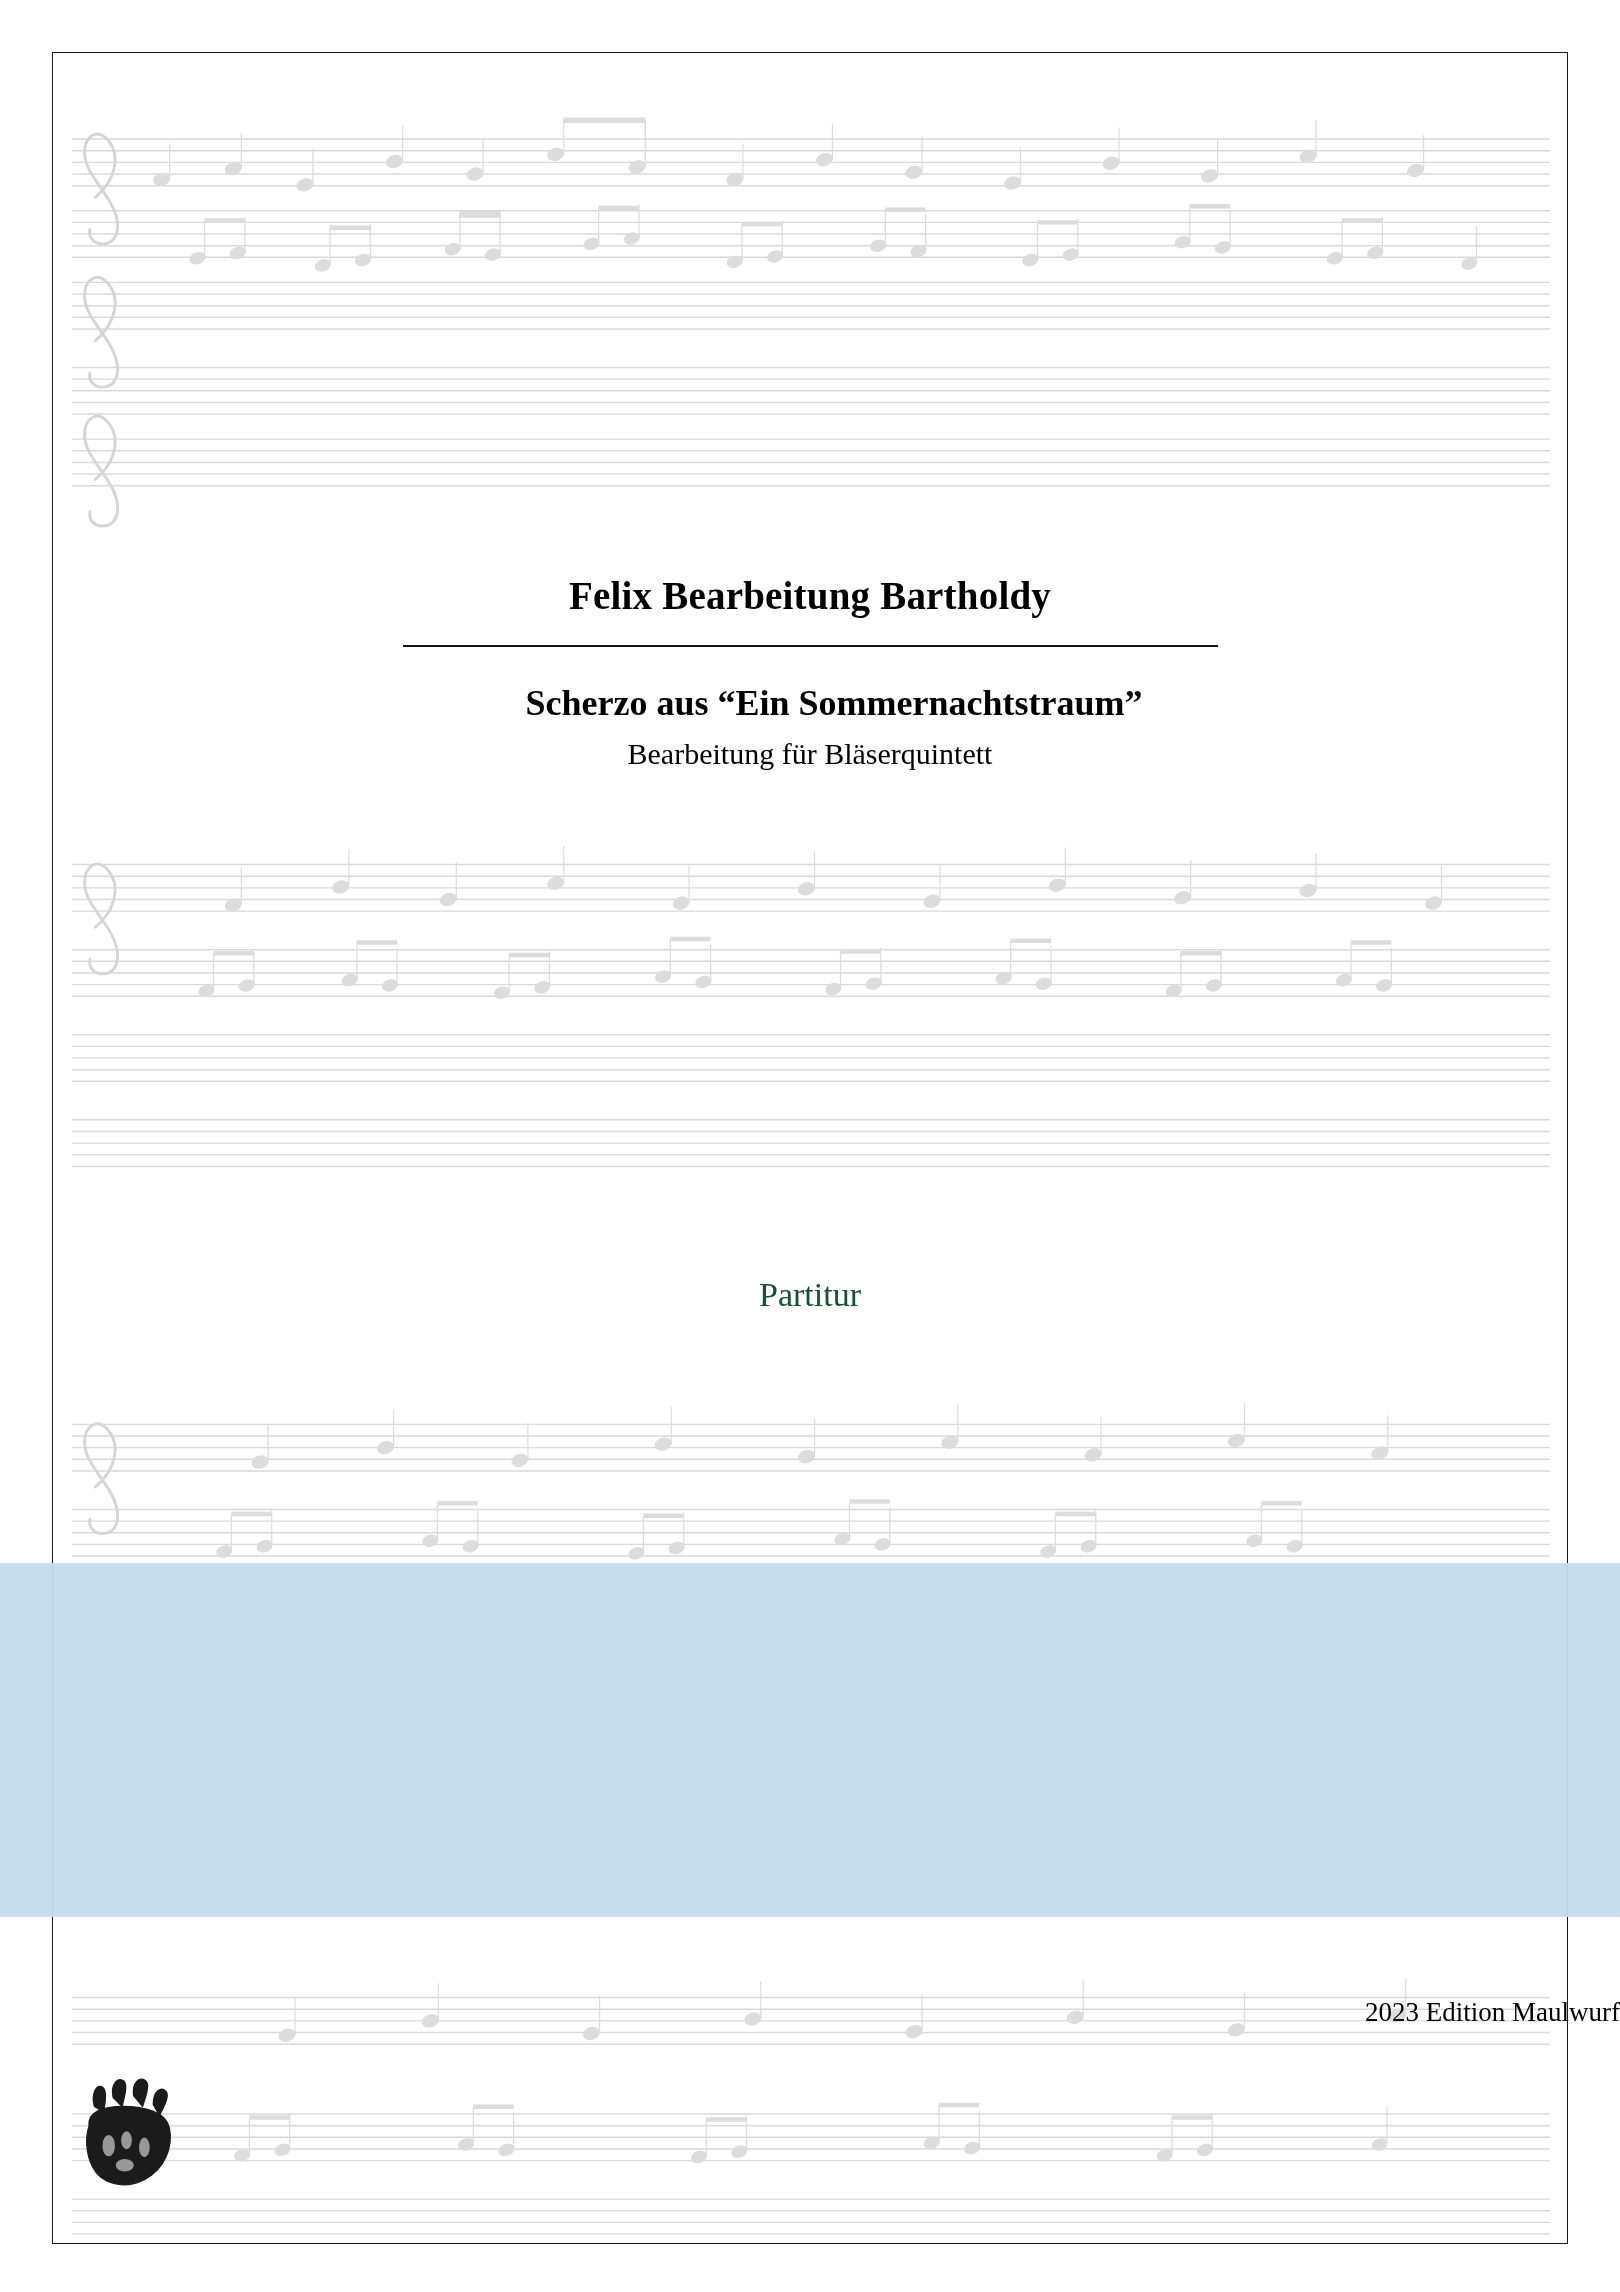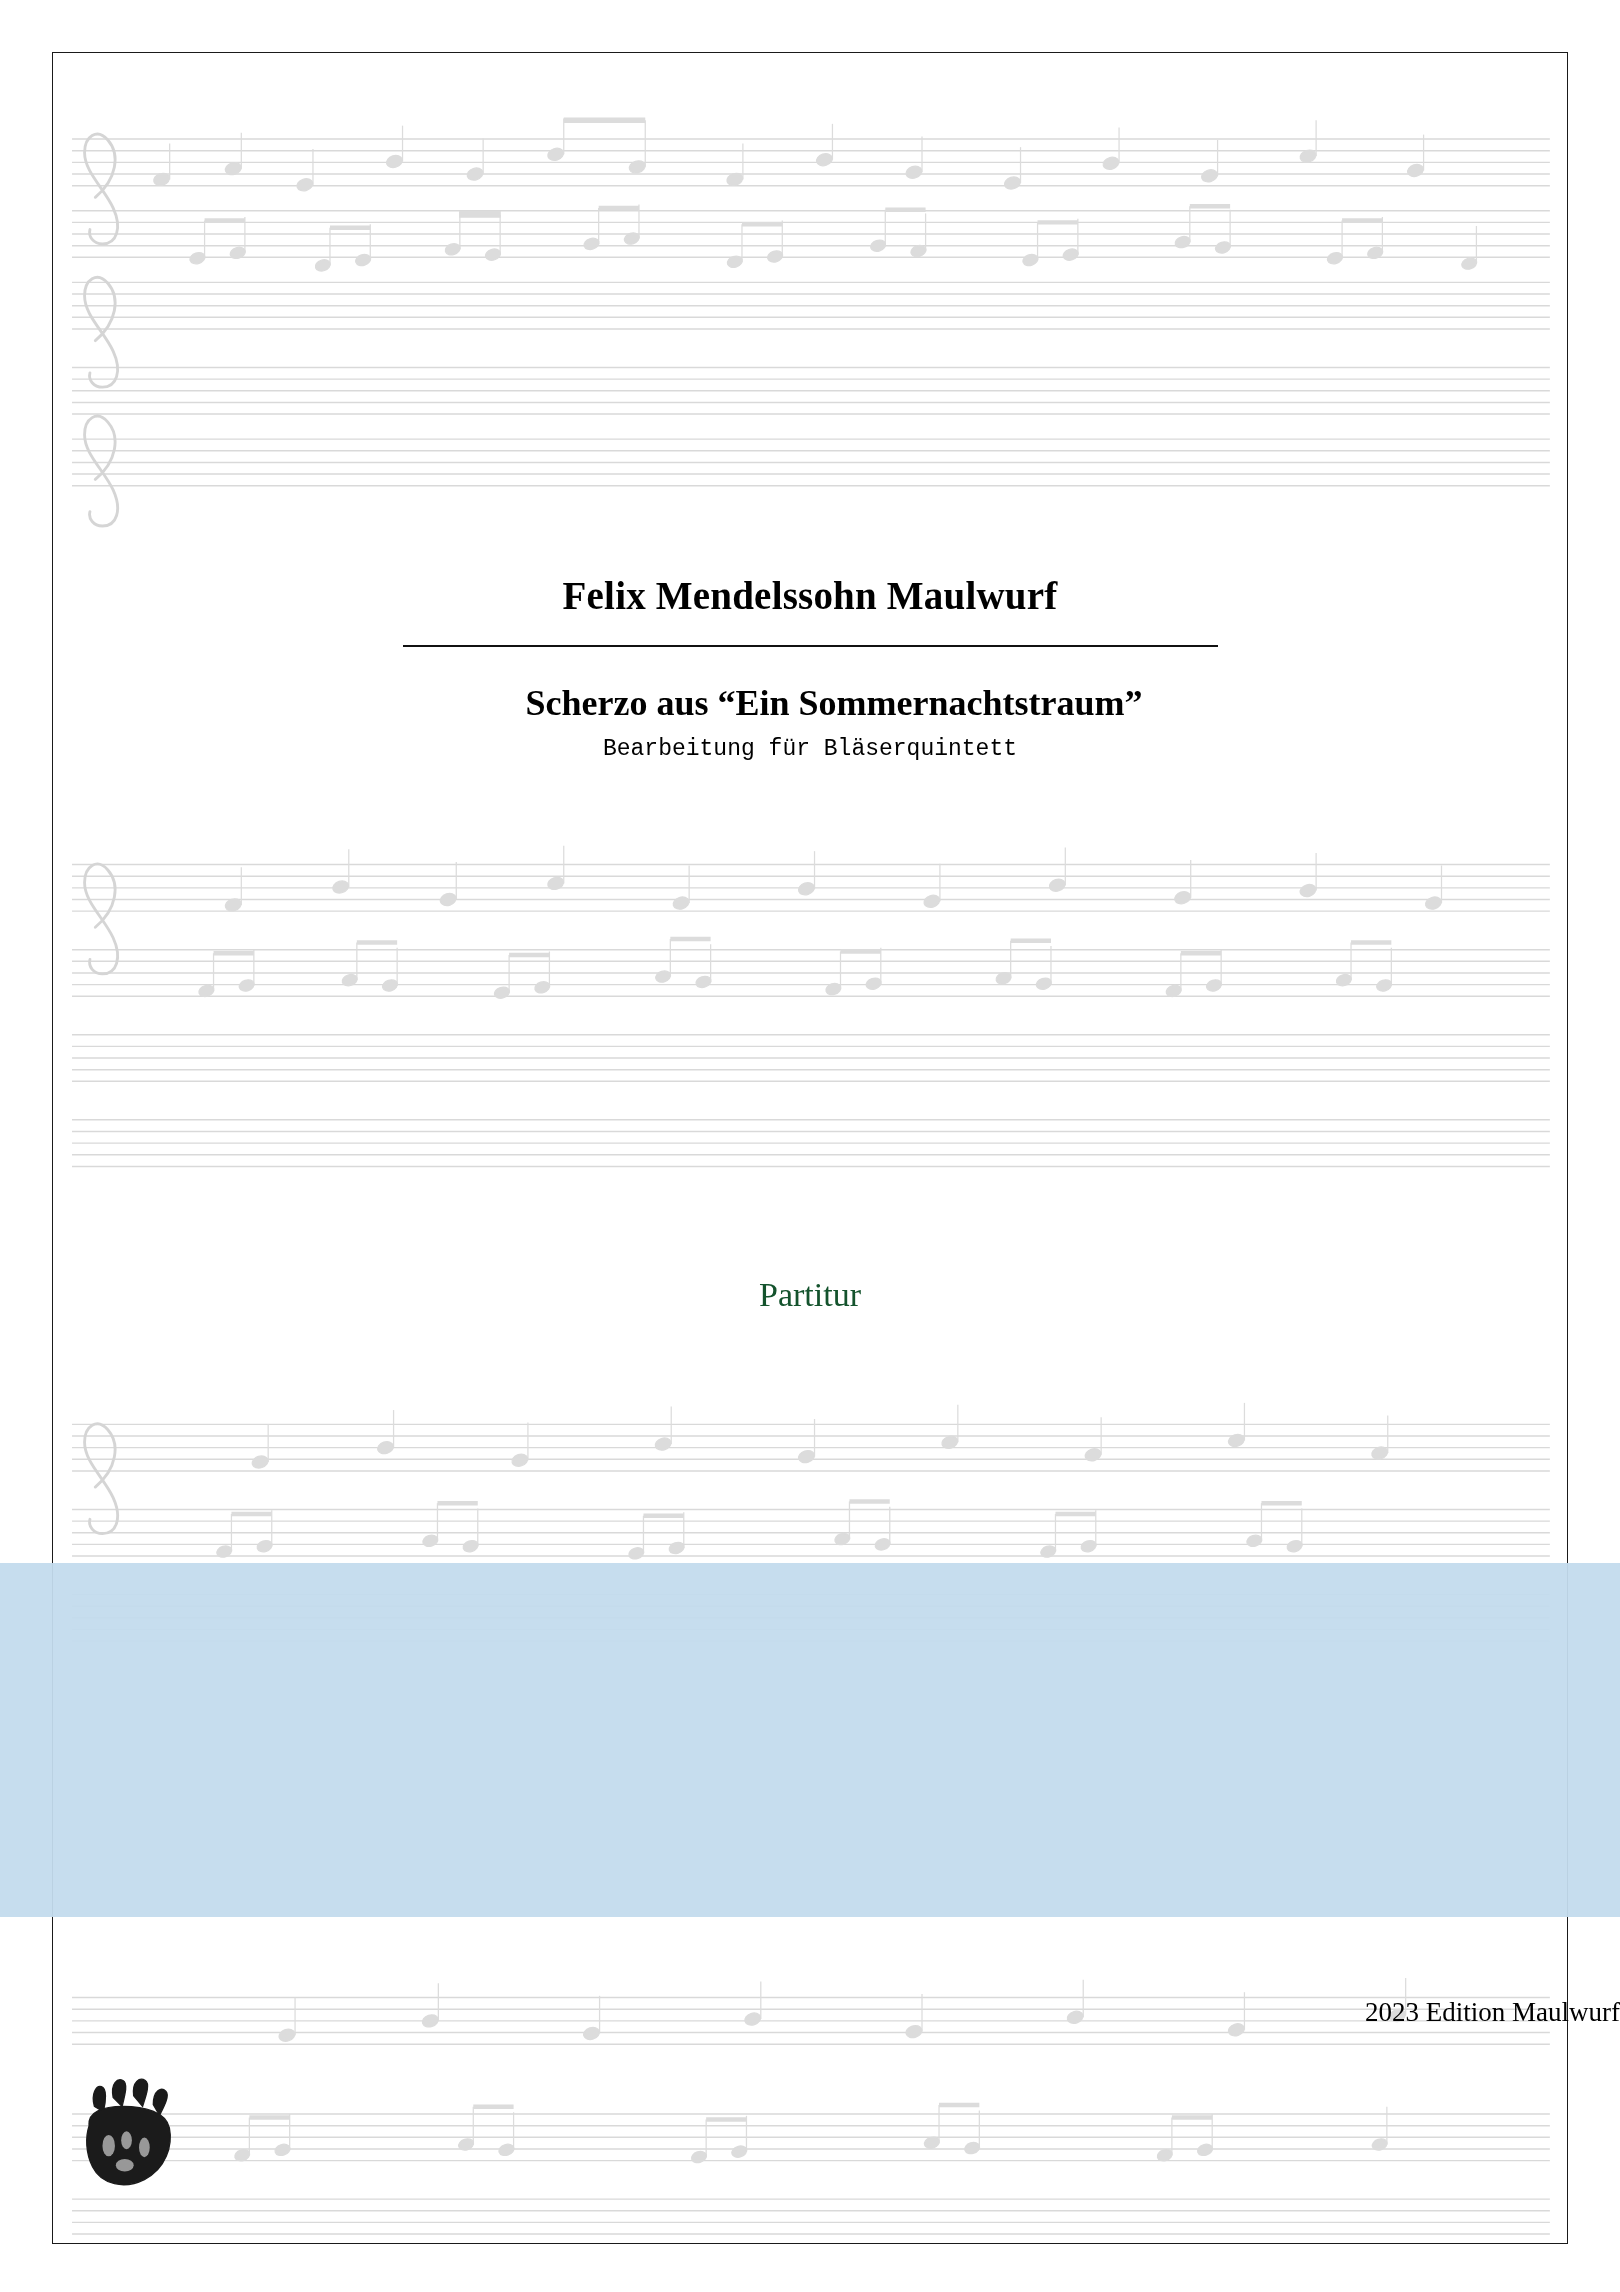--- a/index.html
+++ b/index.html
@@ -76,25 +76,24 @@
   .work-title {
     margin-top: 34px;
     font-size: 36px;
     font-weight: bold;
     color: #000000;
     line-height: 1.25;
     padding-left: 48px;
   }
   .subtitle {
     margin-top: 9px;
-    font-size: 23px;
+    font-size: 30px;
     font-weight: normal;
     color: #000000;
     line-height: 1.25;
-    font-family: Liberation Mono, monospace;
   }
 
   .score-type {
     position: absolute;
     left: 0;
     top: 1276px;
     width: 1620px;
     text-align: center;
     font-size: 34px;
     color: #14532d;
@@ -509,21 +508,21 @@
         <path d="M46 475 C70 455 74 427 60 411 C48 397 34 407 34 425 C34 447 56 465 66 487 C76 509 70 527 54 527 C44 527 38 519 40 511"></path>
         <path d="M46 975 C70 955 74 927 60 911 C48 897 34 907 34 925 C34 947 56 965 66 987 C76 1009 70 1027 54 1027 C44 1027 38 1019 40 1011"></path>
         <path d="M46 1600 C70 1580 74 1552 60 1536 C48 1522 34 1532 34 1550 C34 1572 56 1590 66 1612 C76 1634 70 1652 54 1652 C44 1652 38 1644 40 1636"></path>
       </g>
     </svg>
   </div>
 
   <div class="sheet-border"></div>
 
   <div class="title-block">
-    <div class="composer">Felix Mendelssohn Maulwurf</div>
+    <div class="composer">Felix Bearbeitung Bartholdy</div>
     <div class="rule"></div>
     <div class="work-title">Scherzo aus “Ein Sommernachtstraum”</div>
     <div class="subtitle">Bearbeitung für Bläserquintett</div>
   </div>
 
   <div class="score-type">Partitur</div>
 
   <div class="imprint">2023 Edition Maulwurf</div>
 
   <div class="logo">

